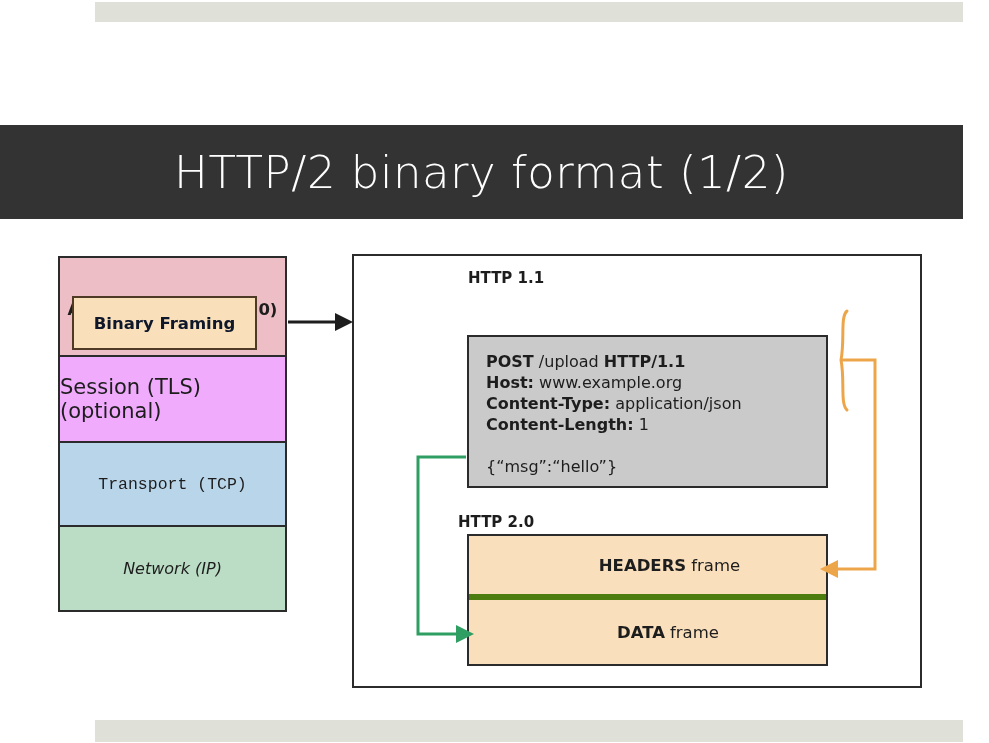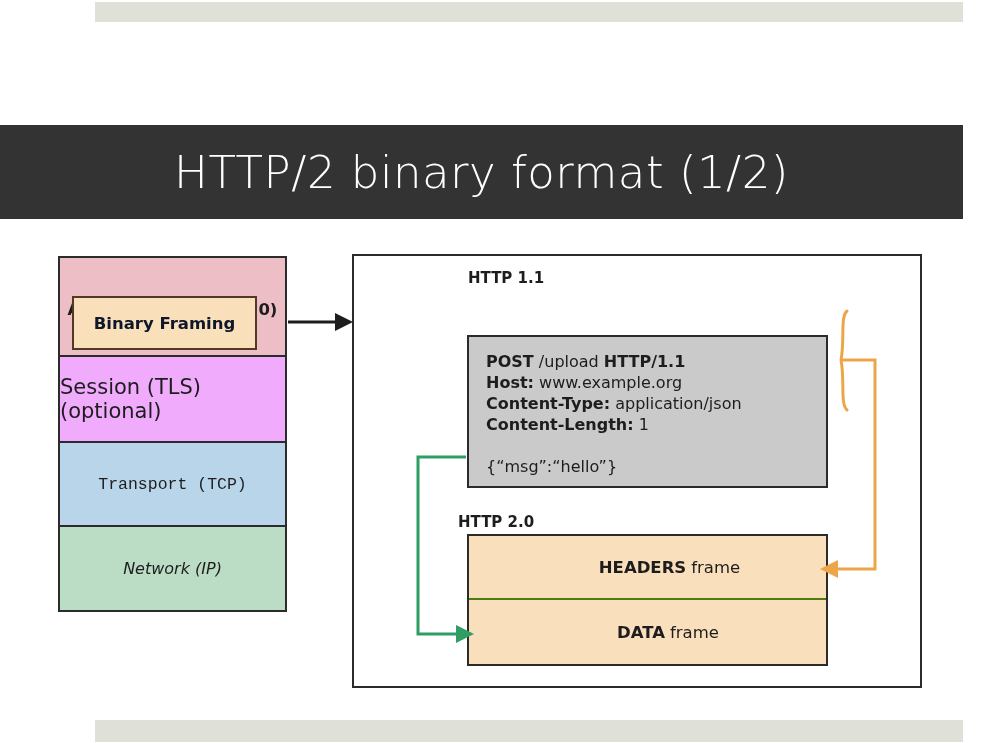--- a/index.html
+++ b/index.html
@@ -192,21 +192,21 @@
     width: 100%;
     height: 50%;
     box-sizing: border-box;
     display: flex;
     align-items: center;
     justify-content: center;
     font-family: "DejaVu Sans", sans-serif;
     font-size: 16.5px;
     color: #1d1d1d;
   }
-  .frame-headers { top: 0; border-bottom: 2px solid #4d7c0f; padding-left: 44px; }
+  .frame-headers { top: 0; border-bottom: 6px solid #4d7c0f; padding-left: 44px; }
   .frame-data { top: 50%; padding-left: 41px; }
   .frame .strong { font-weight: bold; margin-right: 5px; }
 
   
   .overlay {
     position: absolute;
     left: 0;
     top: 0;
     width: 989px;
     height: 743px;

